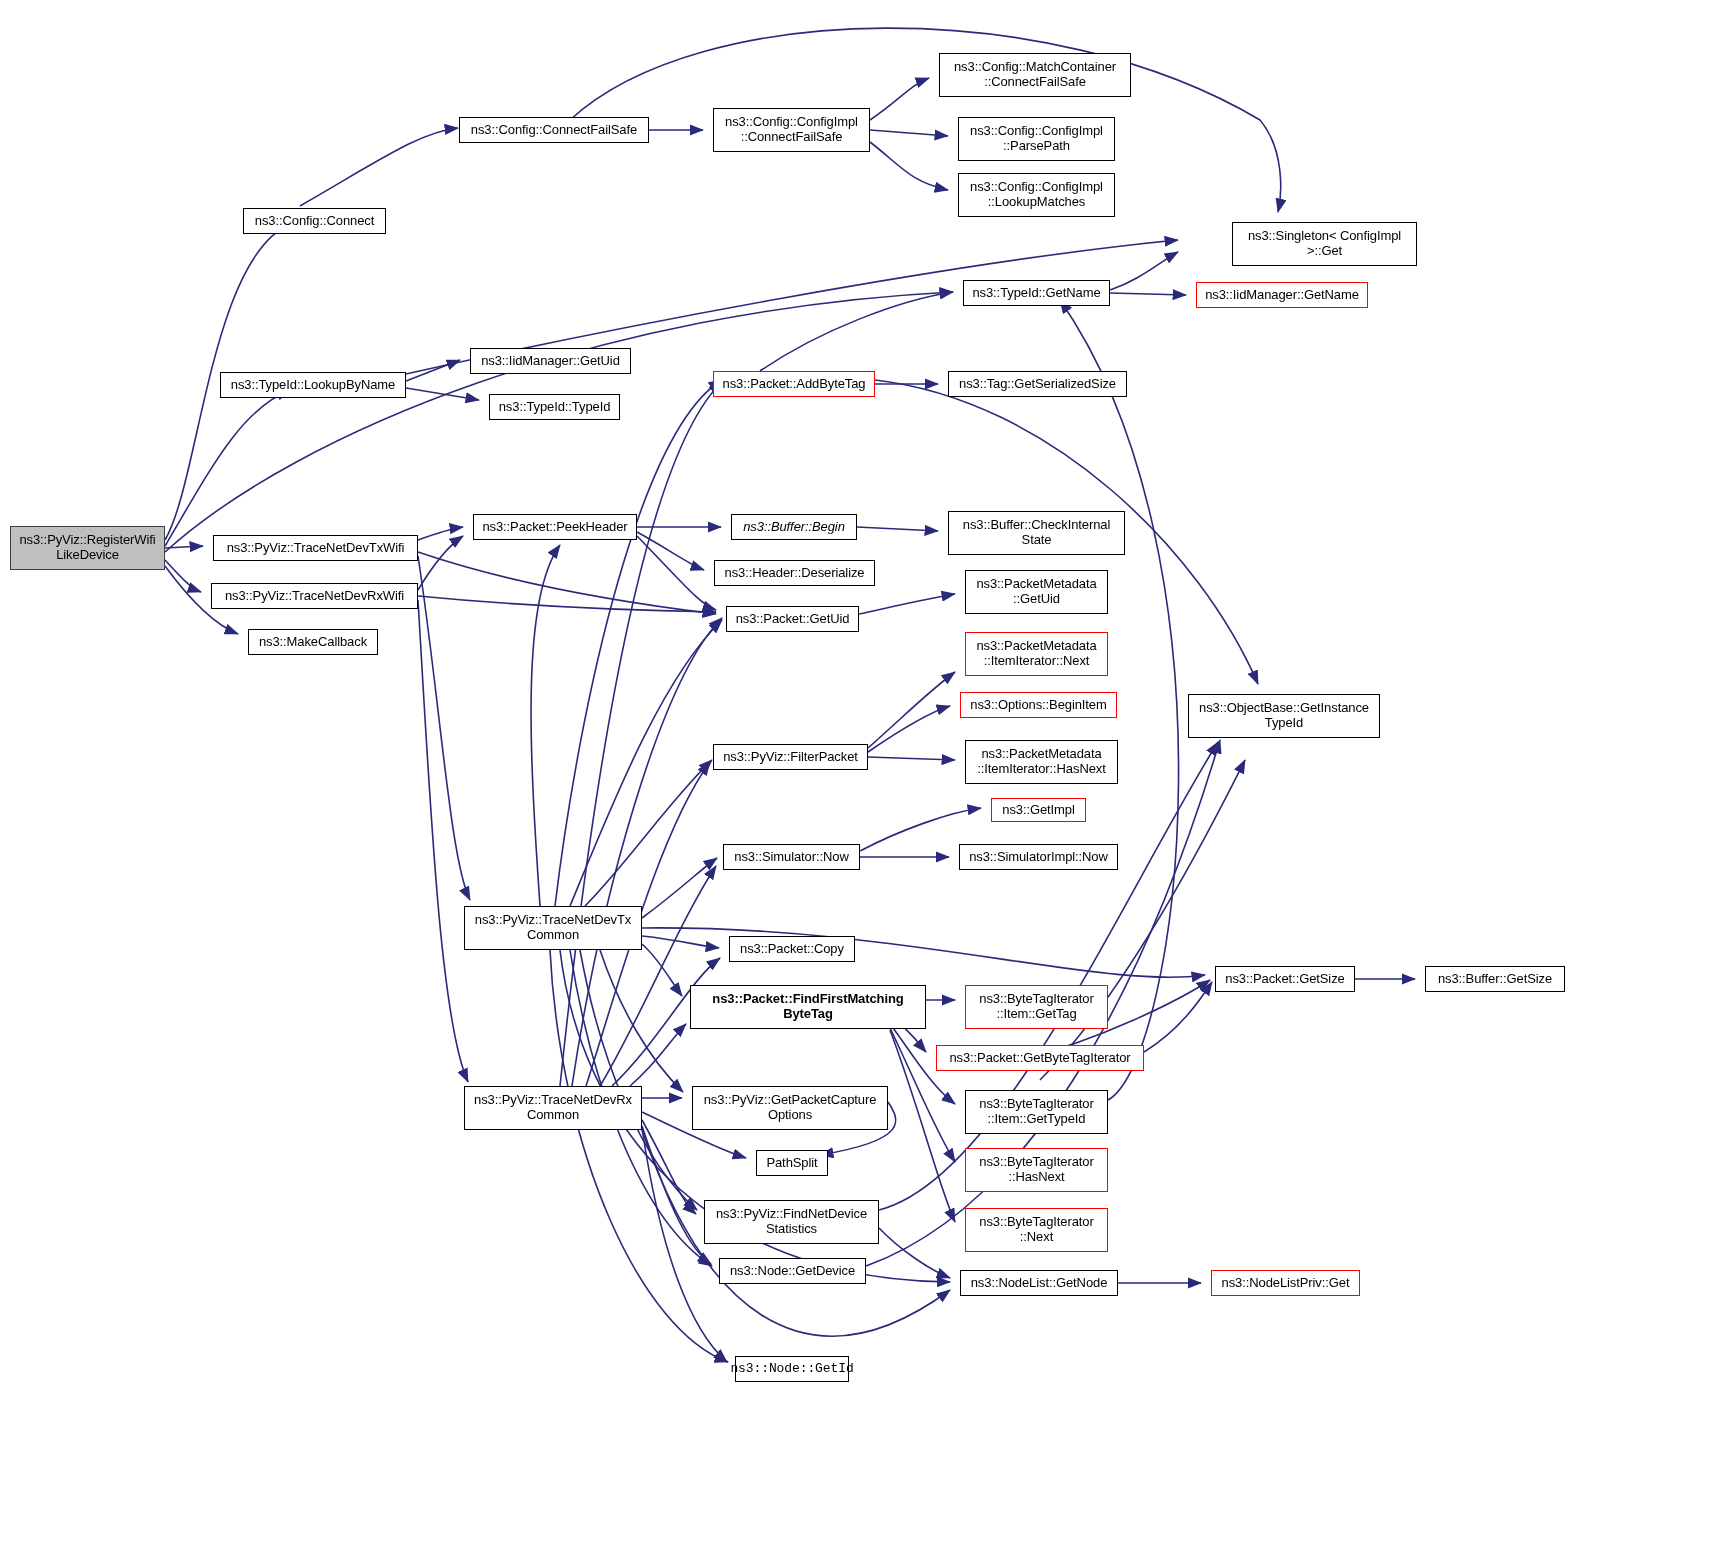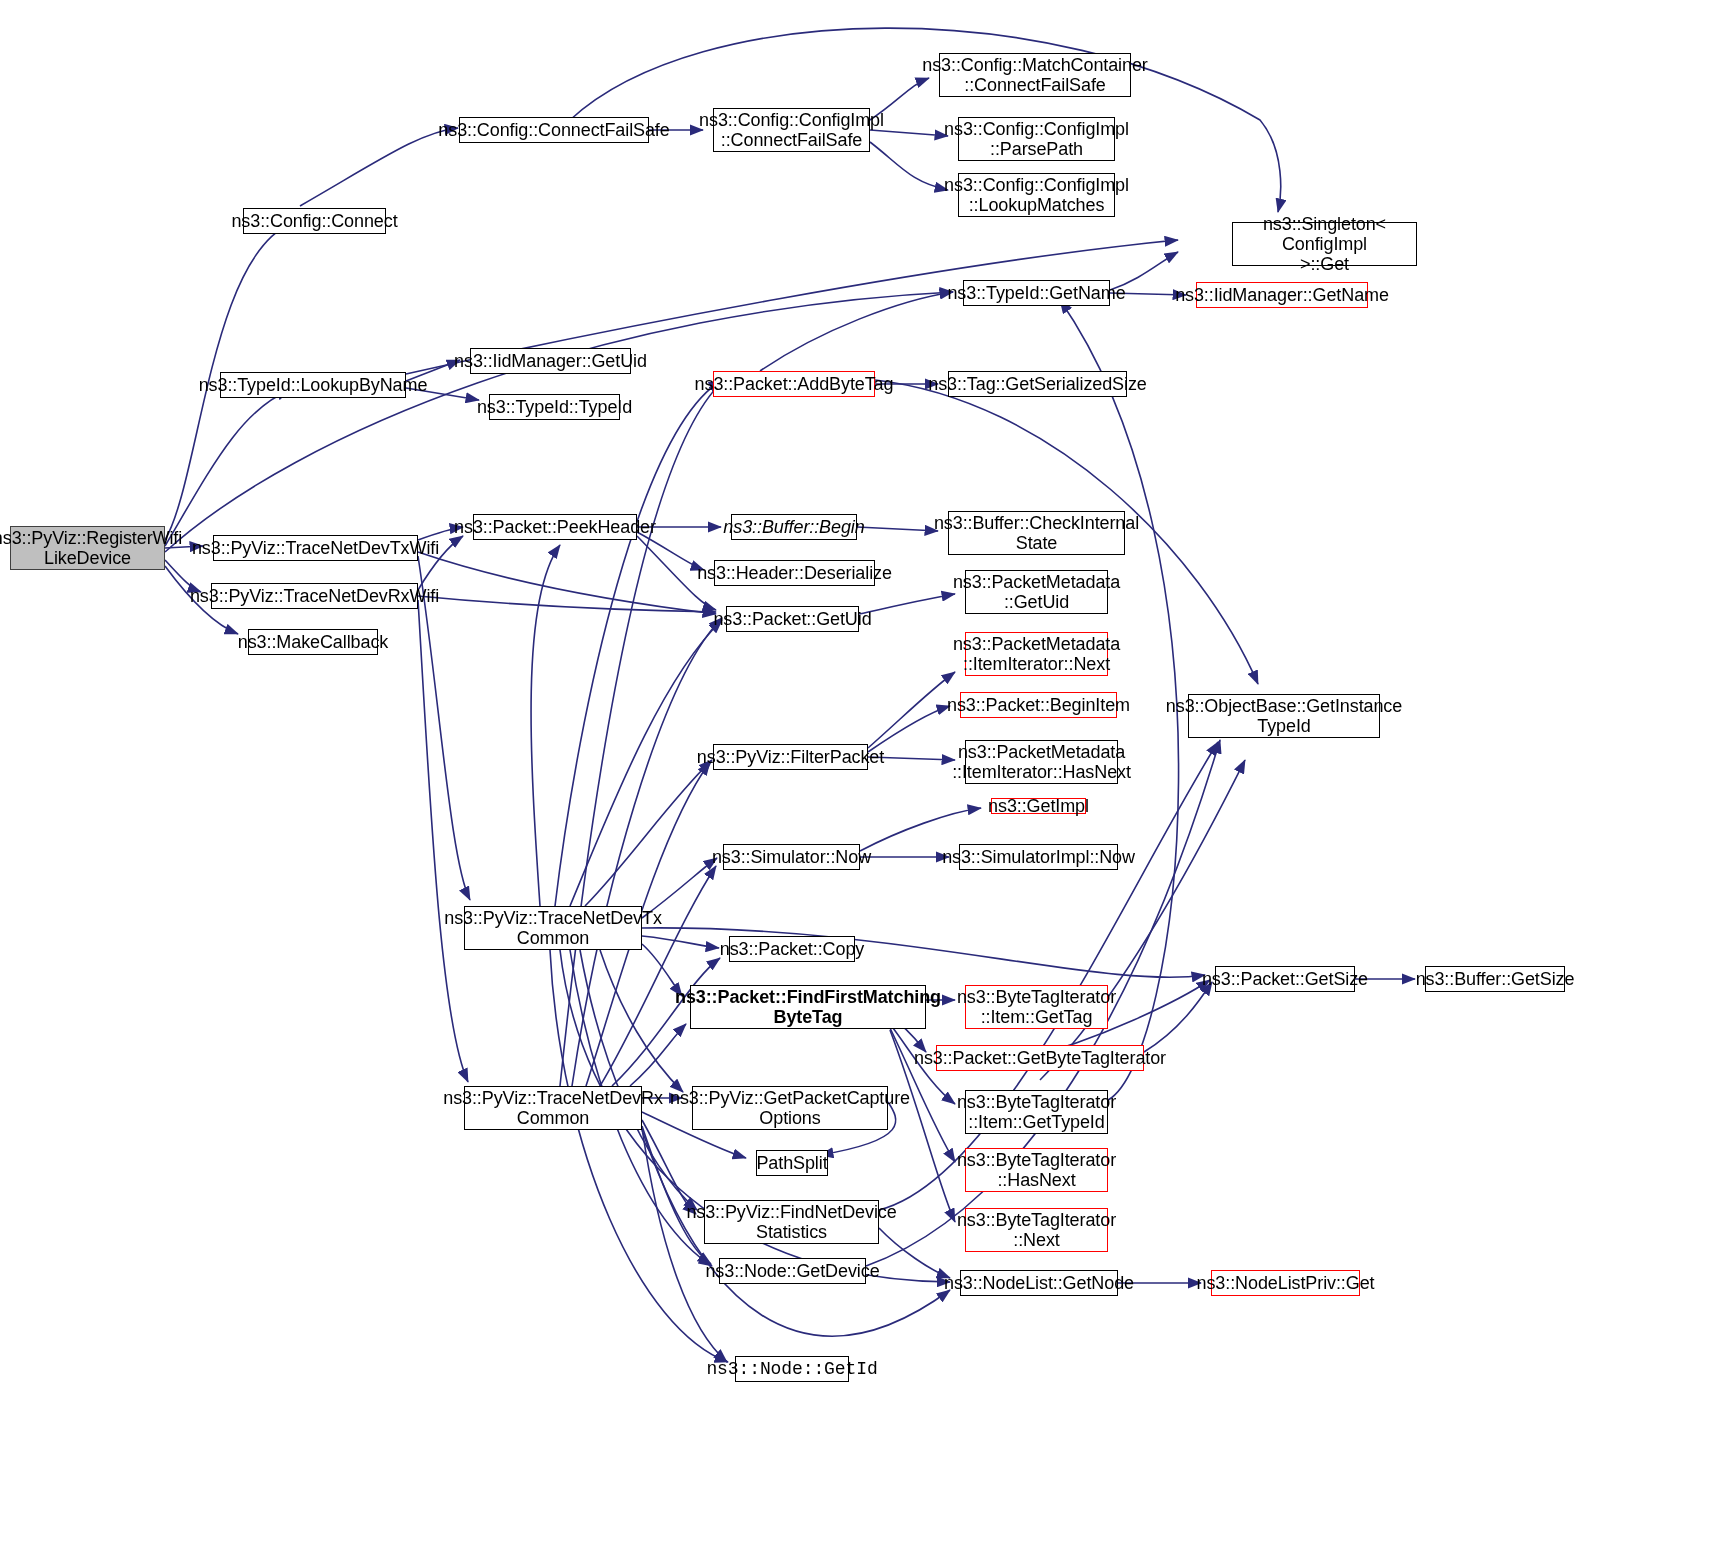--- a/index.html
+++ b/index.html
@@ -1,21 +1,21 @@
 <!DOCTYPE html>
 <html><head>
 <meta charset="utf-8">
 <style>
   html,body{margin:0;padding:0;background:#ffffff;}
   body{font-family:"Liberation Sans",sans-serif;}
   #canvas{position:relative;width:1715px;height:1561px;background:#fff;overflow:hidden;}
   #edges{position:absolute;left:0;top:0;width:1715px;height:1561px;pointer-events:none;}
   .node{position:absolute;box-sizing:border-box;display:flex;align-items:center;
         justify-content:center;text-align:center;background:#ffffff;
-        border:1px solid #404040;color:#000000;font-size:18px;line-height:1.12;
+        border:1px solid #404040;color:#000000;font-size:13px;line-height:1.12;
         letter-spacing:-0.1px;padding:1px 4px;white-space:pre-line;}
   .node.red{border:1.6px solid #ff0000;}
   .node.root{background:#bfbfbf;border:1.6px solid #404040;}
   .node.plain{border:1px solid #000000;}
 </style>
 </head>
 <body>
 
 <div id="canvas">
   <svg id="edges" viewBox="0 0 1715 1561" xmlns="http://www.w3.org/2000/svg">
@@ -131,25 +131,25 @@
       <div class="node plain" style="left: 473px; top: 514px; width: 164px; height: 26px;">ns3::Packet::PeekHeader</div>
       <div class="node plain" style="left: 731px; top: 514px; width: 126px; height: 26px; font-style: italic;">ns3::Buffer::Begin</div>
       <div class="node plain" style="left: 948px; top: 511px; width: 177px; height: 44px;">ns3::Buffer::CheckInternal
 State</div>
       <div class="node plain" style="left: 714px; top: 560px; width: 161px; height: 26px;">ns3::Header::Deserialize</div>
       <div class="node plain" style="left: 726px; top: 606px; width: 133px; height: 26px;">ns3::Packet::GetUid</div>
       <div class="node plain" style="left: 965px; top: 570px; width: 143px; height: 44px;">ns3::PacketMetadata
 ::GetUid</div>
       <div class="node red" style="left: 965px; top: 632px; width: 143px; height: 44px;">ns3::PacketMetadata
 ::ItemIterator::Next</div>
-      <div class="node red" style="left: 960px; top: 692px; width: 157px; height: 26px;">ns3::Packet::BeginItem</div>
+      <div class="node red" style="left: 960px; top: 692px; width: 157px; height: 26px;">ns3::Options::BeginItem</div>
       <div class="node plain" style="left: 713px; top: 744px; width: 155px; height: 26px;">ns3::PyViz::FilterPacket</div>
       <div class="node plain" style="left: 965px; top: 740px; width: 153px; height: 44px;">ns3::PacketMetadata
 ::ItemIterator::HasNext</div>
-      <div class="node red" style="left: 991px; top: 798px; width: 95px; height: 16px;">ns3::GetImpl</div>
+      <div class="node red" style="left: 991px; top: 798px; width: 95px; height: 24px;">ns3::GetImpl</div>
       <div class="node plain" style="left: 723px; top: 844px; width: 137px; height: 26px;">ns3::Simulator::Now</div>
       <div class="node plain" style="left: 959px; top: 844px; width: 159px; height: 26px;">ns3::SimulatorImpl::Now</div>
       <div class="node plain" style="left: 1188px; top: 694px; width: 192px; height: 44px;">ns3::ObjectBase::GetInstance
 TypeId</div>
       <div class="node plain" style="left: 464px; top: 906px; width: 178px; height: 44px;">ns3::PyViz::TraceNetDevTx
 Common</div>
       <div class="node plain" style="left: 729px; top: 936px; width: 126px; height: 26px;">ns3::Packet::Copy</div>
       <div class="node plain" style="left: 690px; top: 985px; width: 236px; height: 44px; font-weight: bold;">ns3::Packet::FindFirstMatching
 ByteTag</div>
       <div class="node red" style="left: 965px; top: 985px; width: 143px; height: 44px;">ns3::ByteTagIterator

